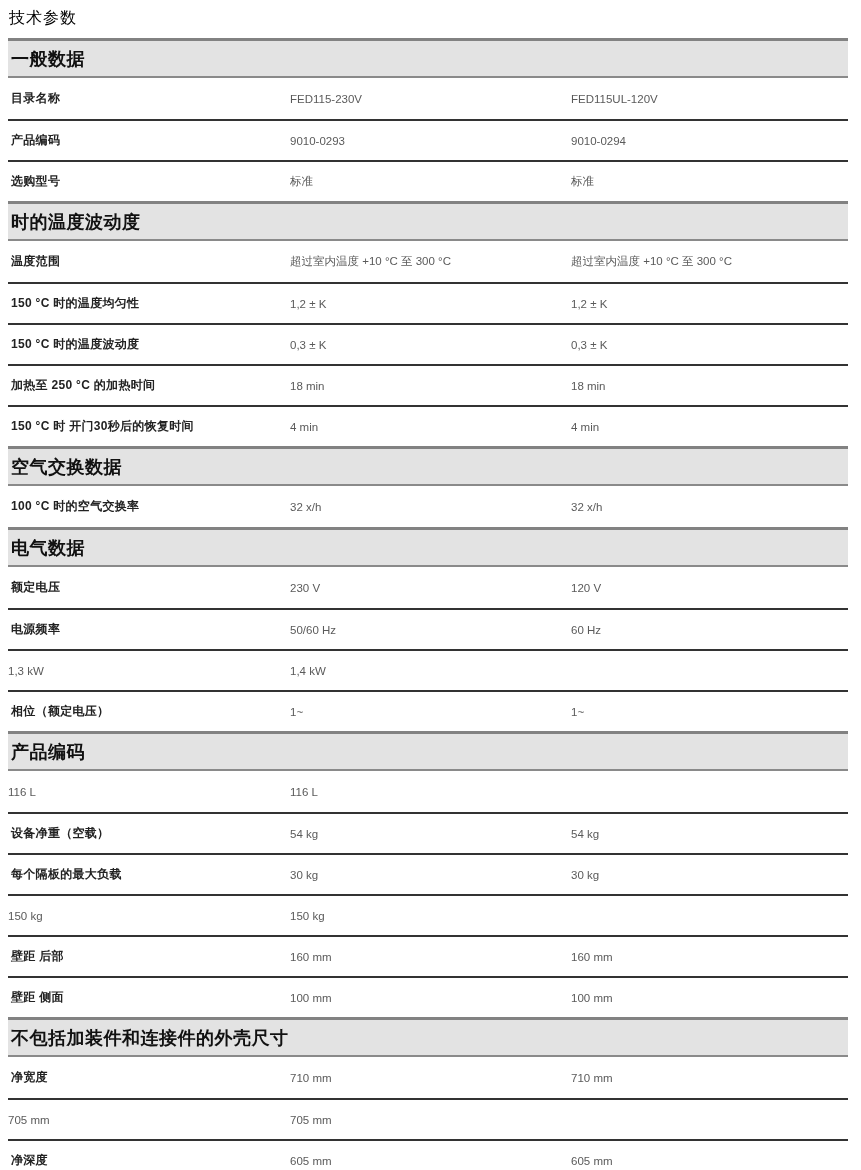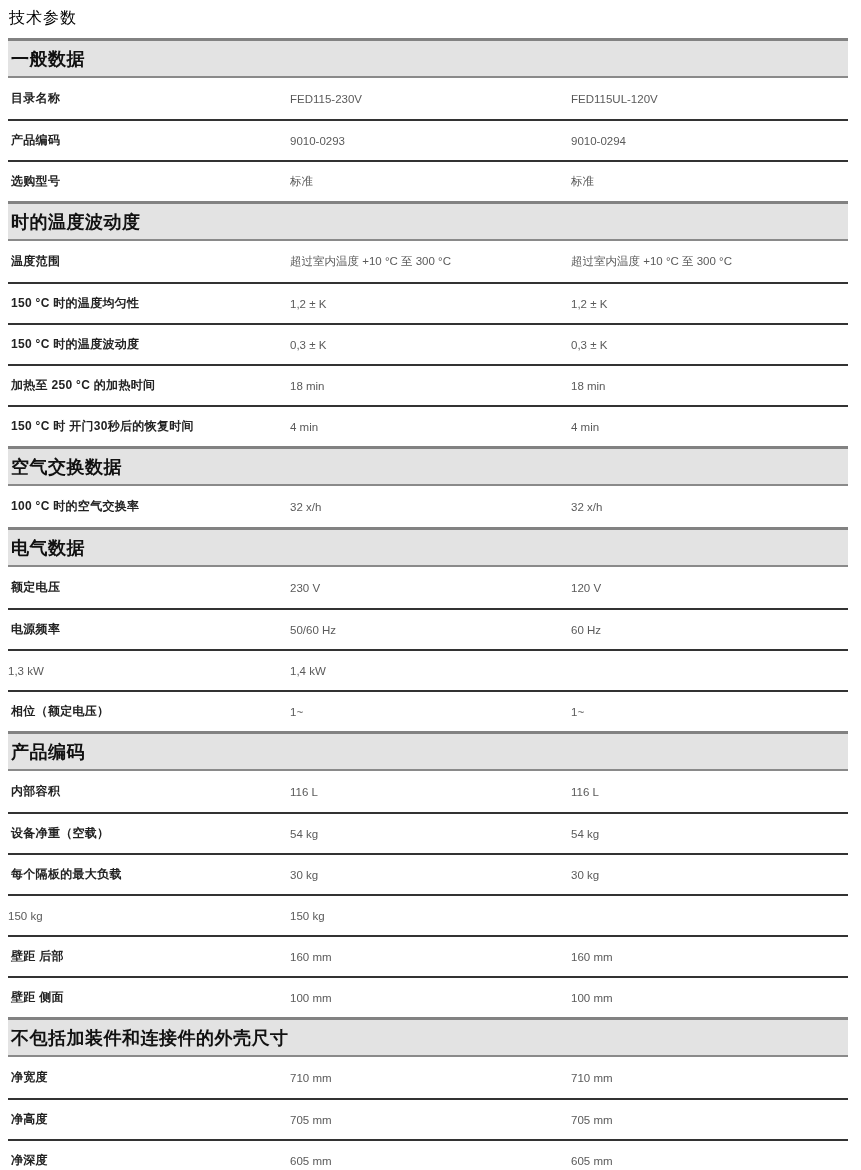--- a/index.html
+++ b/index.html
@@ -135,21 +135,20 @@
         <div class="spec-value">1,3 kW</div>
         <div class="spec-value">1,4 kW</div>
       </div>
       <div class="spec-row">
         <div class="spec-label">相位（额定电压）</div>
         <div class="spec-value">1~</div>
         <div class="spec-value">1~</div>
       </div>
       <div class="section-header">产品编码</div>
       <div class="spec-row">
-        <div class="spec-label">内部容积</div>
         <div class="spec-value">116 L</div>
         <div class="spec-value">116 L</div>
       </div>
       <div class="spec-row">
         <div class="spec-label">设备净重（空载）</div>
         <div class="spec-value">54 kg</div>
         <div class="spec-value">54 kg</div>
       </div>
       <div class="spec-row">
         <div class="spec-label">每个隔板的最大负载</div>
@@ -170,21 +169,20 @@
         <div class="spec-value">100 mm</div>
         <div class="spec-value">100 mm</div>
       </div>
       <div class="section-header">不包括加装件和连接件的外壳尺寸</div>
       <div class="spec-row">
         <div class="spec-label">净宽度</div>
         <div class="spec-value">710 mm</div>
         <div class="spec-value">710 mm</div>
       </div>
       <div class="spec-row">
-        <div class="spec-label">净高度</div>
         <div class="spec-value">705 mm</div>
         <div class="spec-value">705 mm</div>
       </div>
       <div class="spec-row">
         <div class="spec-label">净深度</div>
         <div class="spec-value">605 mm</div>
         <div class="spec-value">605 mm</div>
       </div>
       <div class="section-header">内部尺寸</div>
     </div>

